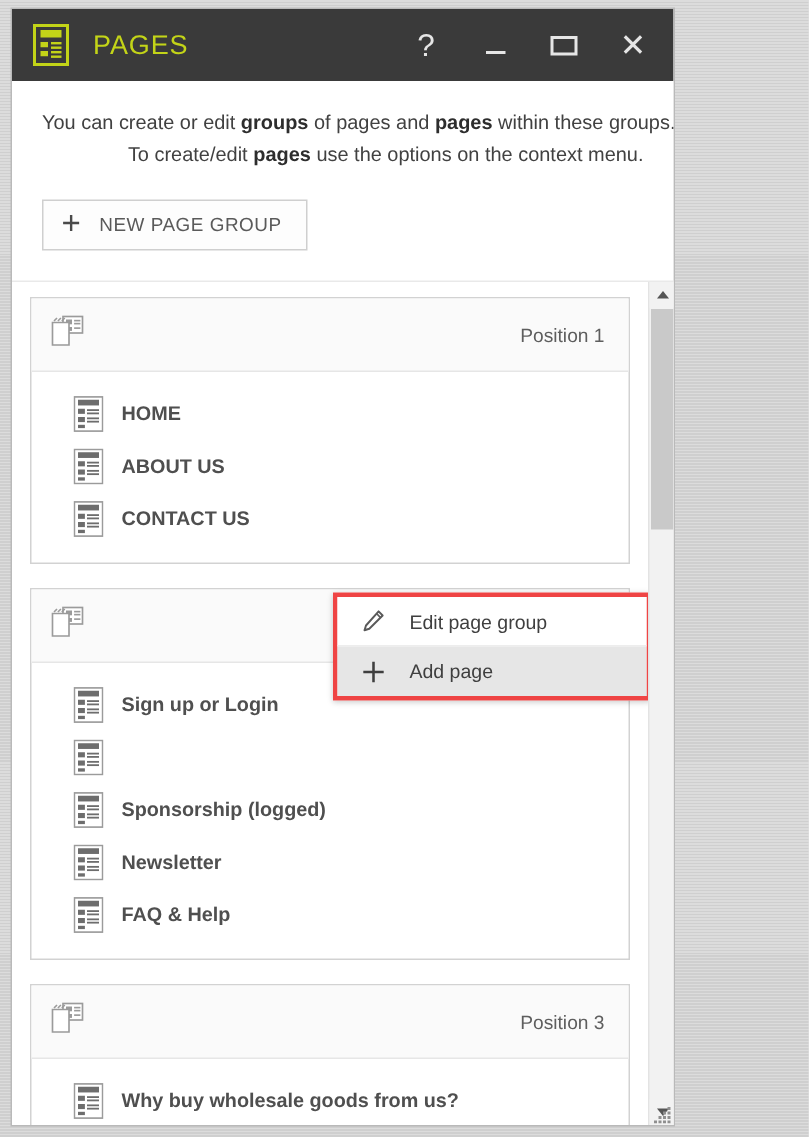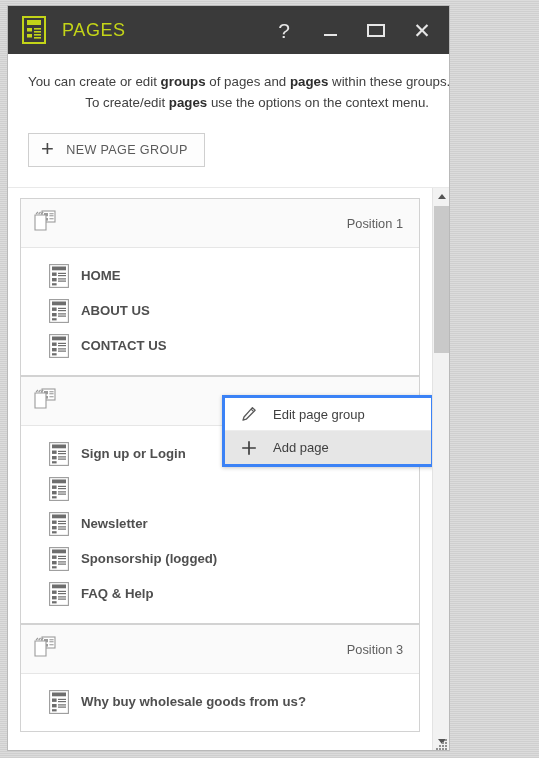--- a/index.html
+++ b/index.html
@@ -144,20 +144,21 @@
     overflow: hidden;
     padding: 10px 12px 0 12px;
     position: relative;
     background: #ffffff;
   }
 
   
   .group-panel {
     border: 1px solid #d2d2d2;
     background: #ffffff;
+    margin-bottom: 16px;
     position: relative;
   }
   .group-header {
     height: 48px;
     background: #fafafa;
     border-bottom: 1px solid #e6e6e6;
     display: flex;
     align-items: center;
     padding: 0 16px 0 10px;
     position: relative;
@@ -196,21 +197,21 @@
     color: #4f4f4f;
     white-space: nowrap;
   }
 
   
   #context-menu {
     position: absolute;
     left: 214px;
     top: 207px;
     width: 212px;
-    border: 3px solid #3b82f6;
+    border: 3px solid #ef4444;
     background: #ffffff;
     box-shadow: 0 1px 4px rgba(0,0,0,0.22);
     z-index: 50;
     box-sizing: border-box;
   }
   .menu-item {
     display: flex;
     align-items: center;
     height: 33px;
     padding: 0 10px 0 14px;
@@ -463,38 +464,38 @@
                 <rect x="3" y="2.5" width="14" height="3.8" fill="#6d6d6d"></rect>
                 <rect x="3" y="8.5" width="4.6" height="3.4" fill="#6d6d6d"></rect>
                 <rect x="9" y="8.8" width="8" height="1.2" fill="#6d6d6d"></rect>
                 <rect x="9" y="11" width="8" height="1.2" fill="#6d6d6d"></rect>
                 <rect x="3" y="14" width="4.6" height="3.4" fill="#6d6d6d"></rect>
                 <rect x="9" y="14.3" width="8" height="1.2" fill="#6d6d6d"></rect>
                 <rect x="9" y="16.5" width="8" height="1.2" fill="#6d6d6d"></rect>
                 <rect x="3" y="19.2" width="4.6" height="2.2" fill="#6d6d6d"></rect>
               </svg>
             </span>
+            <span class="page-label">Sponsorship (logged)</span>
+          </div>
+
+          <div class="page-row">
+            <span class="page-icon">
+              <svg width="20" height="24" viewBox="0 0 20 24">
+                <rect x="0.6" y="0.6" width="18.8" height="22.8" fill="#ffffff" stroke="#9b9b9b" stroke-width="1.1"></rect>
+                <rect x="3" y="2.5" width="14" height="3.8" fill="#6d6d6d"></rect>
+                <rect x="3" y="8.5" width="4.6" height="3.4" fill="#6d6d6d"></rect>
+                <rect x="9" y="8.8" width="8" height="1.2" fill="#6d6d6d"></rect>
+                <rect x="9" y="11" width="8" height="1.2" fill="#6d6d6d"></rect>
+                <rect x="3" y="14" width="4.6" height="3.4" fill="#6d6d6d"></rect>
+                <rect x="9" y="14.3" width="8" height="1.2" fill="#6d6d6d"></rect>
+                <rect x="9" y="16.5" width="8" height="1.2" fill="#6d6d6d"></rect>
+                <rect x="3" y="19.2" width="4.6" height="2.2" fill="#6d6d6d"></rect>
+              </svg>
+            </span>
             <span class="page-label">Newsletter</span>
-          </div>
-
-          <div class="page-row">
-            <span class="page-icon">
-              <svg width="20" height="24" viewBox="0 0 20 24">
-                <rect x="0.6" y="0.6" width="18.8" height="22.8" fill="#ffffff" stroke="#9b9b9b" stroke-width="1.1"></rect>
-                <rect x="3" y="2.5" width="14" height="3.8" fill="#6d6d6d"></rect>
-                <rect x="3" y="8.5" width="4.6" height="3.4" fill="#6d6d6d"></rect>
-                <rect x="9" y="8.8" width="8" height="1.2" fill="#6d6d6d"></rect>
-                <rect x="9" y="11" width="8" height="1.2" fill="#6d6d6d"></rect>
-                <rect x="3" y="14" width="4.6" height="3.4" fill="#6d6d6d"></rect>
-                <rect x="9" y="14.3" width="8" height="1.2" fill="#6d6d6d"></rect>
-                <rect x="9" y="16.5" width="8" height="1.2" fill="#6d6d6d"></rect>
-                <rect x="3" y="19.2" width="4.6" height="2.2" fill="#6d6d6d"></rect>
-              </svg>
-            </span>
-            <span class="page-label">Sponsorship (logged)</span>
           </div>
 
           <div class="page-row">
             <span class="page-icon">
               <svg width="20" height="24" viewBox="0 0 20 24">
                 <rect x="0.6" y="0.6" width="18.8" height="22.8" fill="#ffffff" stroke="#9b9b9b" stroke-width="1.1"></rect>
                 <rect x="3" y="2.5" width="14" height="3.8" fill="#6d6d6d"></rect>
                 <rect x="3" y="8.5" width="4.6" height="3.4" fill="#6d6d6d"></rect>
                 <rect x="9" y="8.8" width="8" height="1.2" fill="#6d6d6d"></rect>
                 <rect x="9" y="11" width="8" height="1.2" fill="#6d6d6d"></rect>

